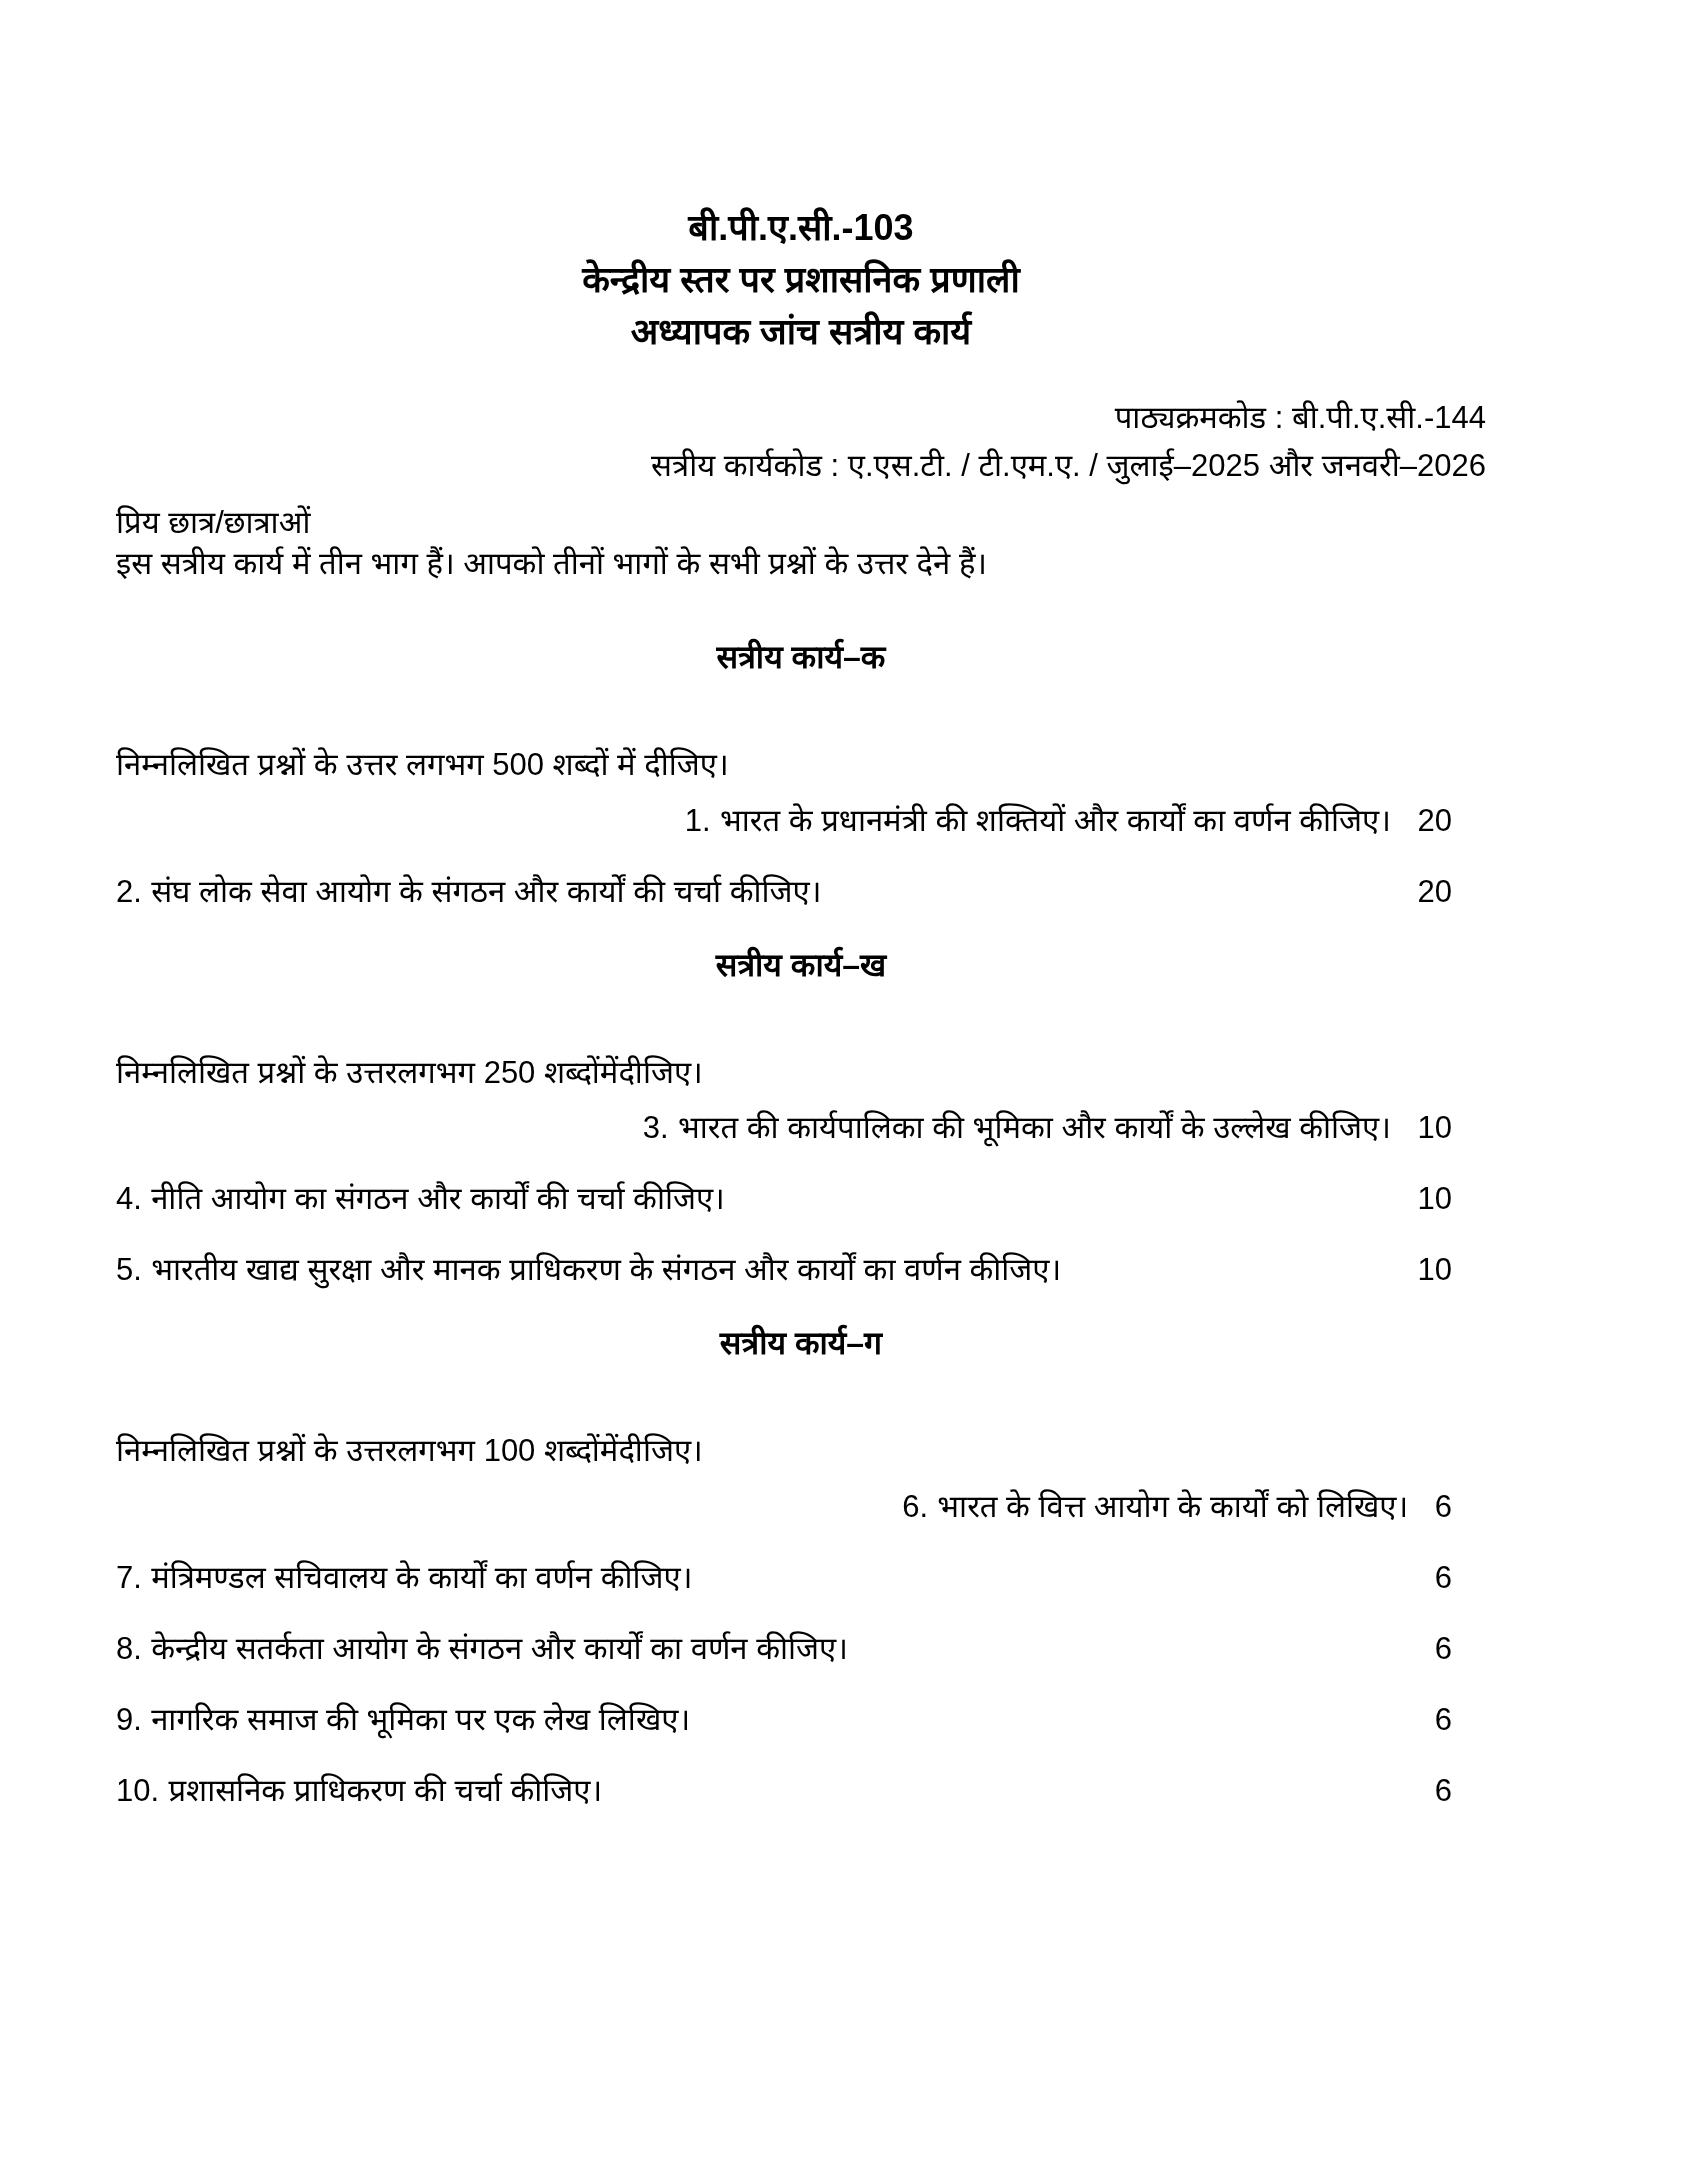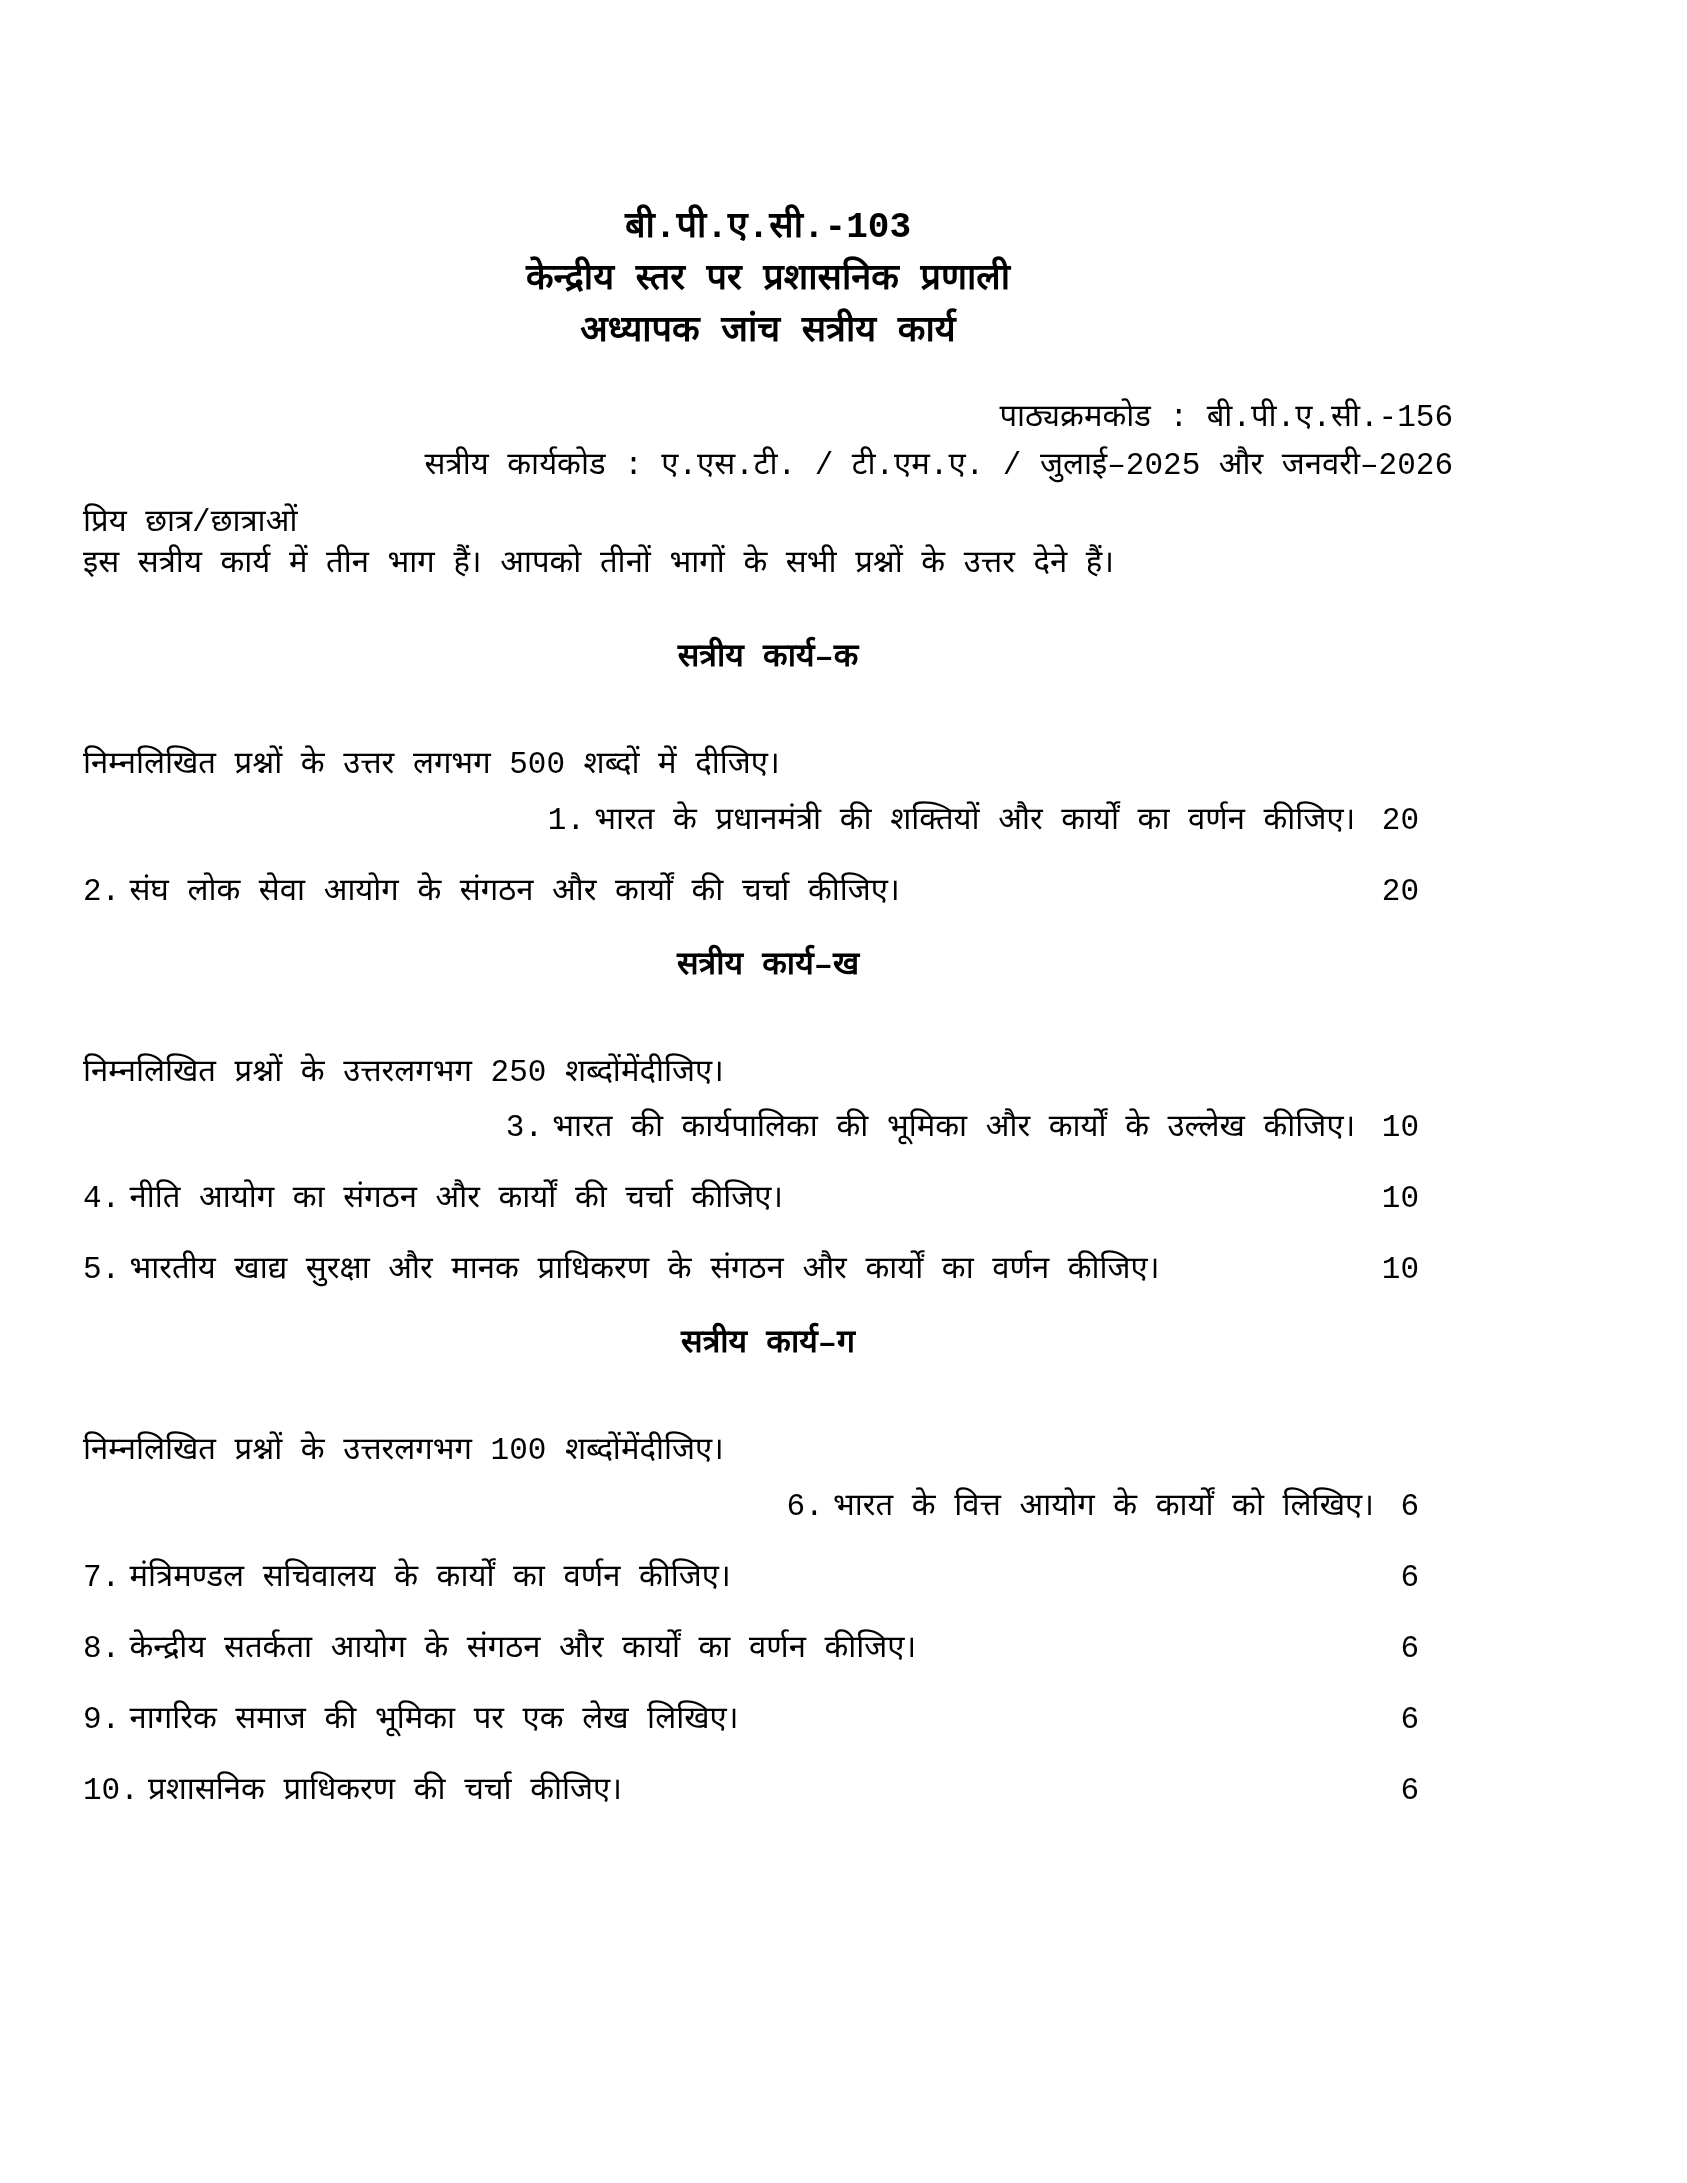--- a/index.html
+++ b/index.html
@@ -7,23 +7,23 @@
     padding: 0;
     background: #ffffff;
   }
   .page {
     position: relative;
     width: 1687px;
     height: 2183px;
     margin: 0 auto;
     background: #ffffff;
     color: #000000;
-    font-family: Liberation Mono, monospace;
+    font-family: Liberation Sans, sans-serif;
     box-sizing: border-box;
-    padding: 202px 132px 0 83px;
+    padding: 202px 132px 0 116px;
     overflow: hidden;
   }
   .content {
     width: 1370px;
   }
   
   .doc-title {
     text-align: center;
     font-weight: bold;
     font-size: 36px;
@@ -81,21 +81,21 @@
 <div class="page">
   <div class="content">
 
     <div class="doc-title">
       <div>बी.पी.ए.सी.-103</div>
       <div>केन्द्रीय स्तर पर प्रशासनिक प्रणाली</div>
       <div>अध्यापक जांच सत्रीय कार्य</div>
     </div>
 
     <div class="header-block">
-      <div class="header-line">पाठ्यक्रमकोड : बी.पी.ए.सी.-156</div>
+      <div class="header-line">पाठ्यक्रमकोड : बी.पी.ए.सी.-144</div>
       <div class="header-line">सत्रीय कार्यकोड : ए.एस.टी. / टी.एम.ए. / जुलाई–2025 और जनवरी–2026</div>
     </div>
 
     <div class="preamble">
       <div>प्रिय छात्र/छात्राओं</div>
       <div>इस सत्रीय कार्य में तीन भाग हैं। आपको तीनों भागों के सभी प्रश्नों के उत्तर देने हैं।</div>
     </div>
 
     <div class="section-heading first">सत्रीय कार्य–क</div>
     <div class="instruction">निम्नलिखित प्रश्नों के उत्तर लगभग 500 शब्दों में दीजिए।</div>

